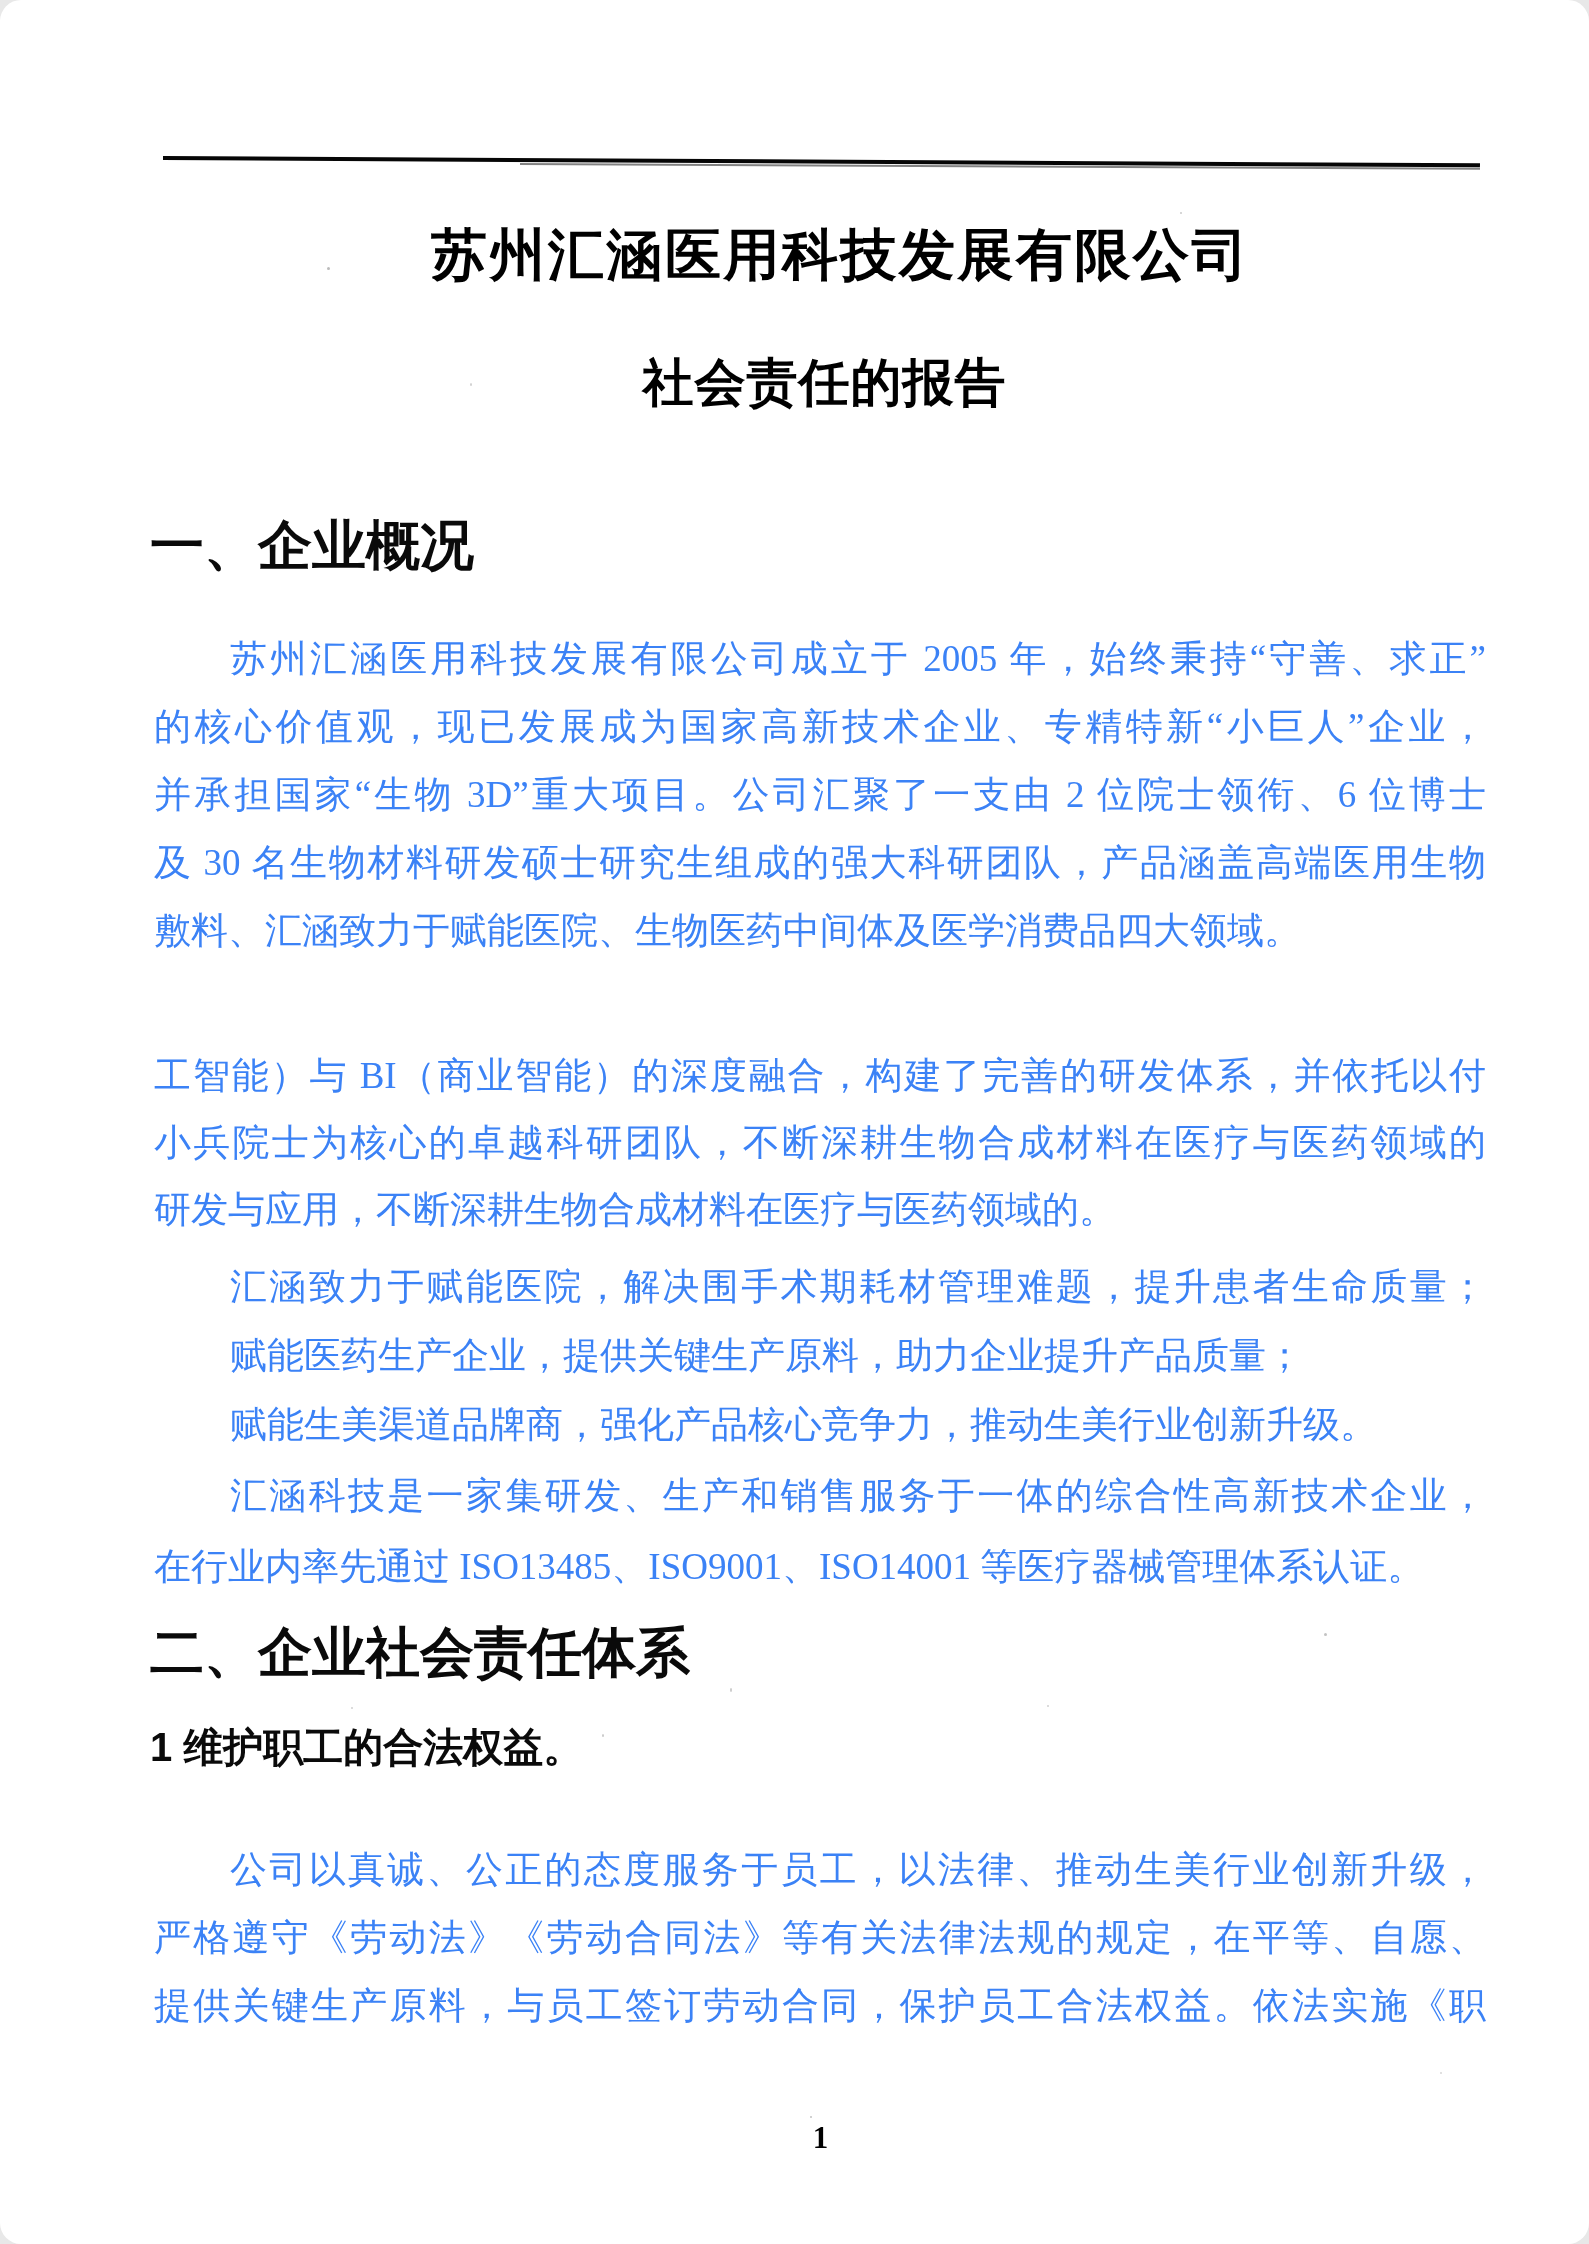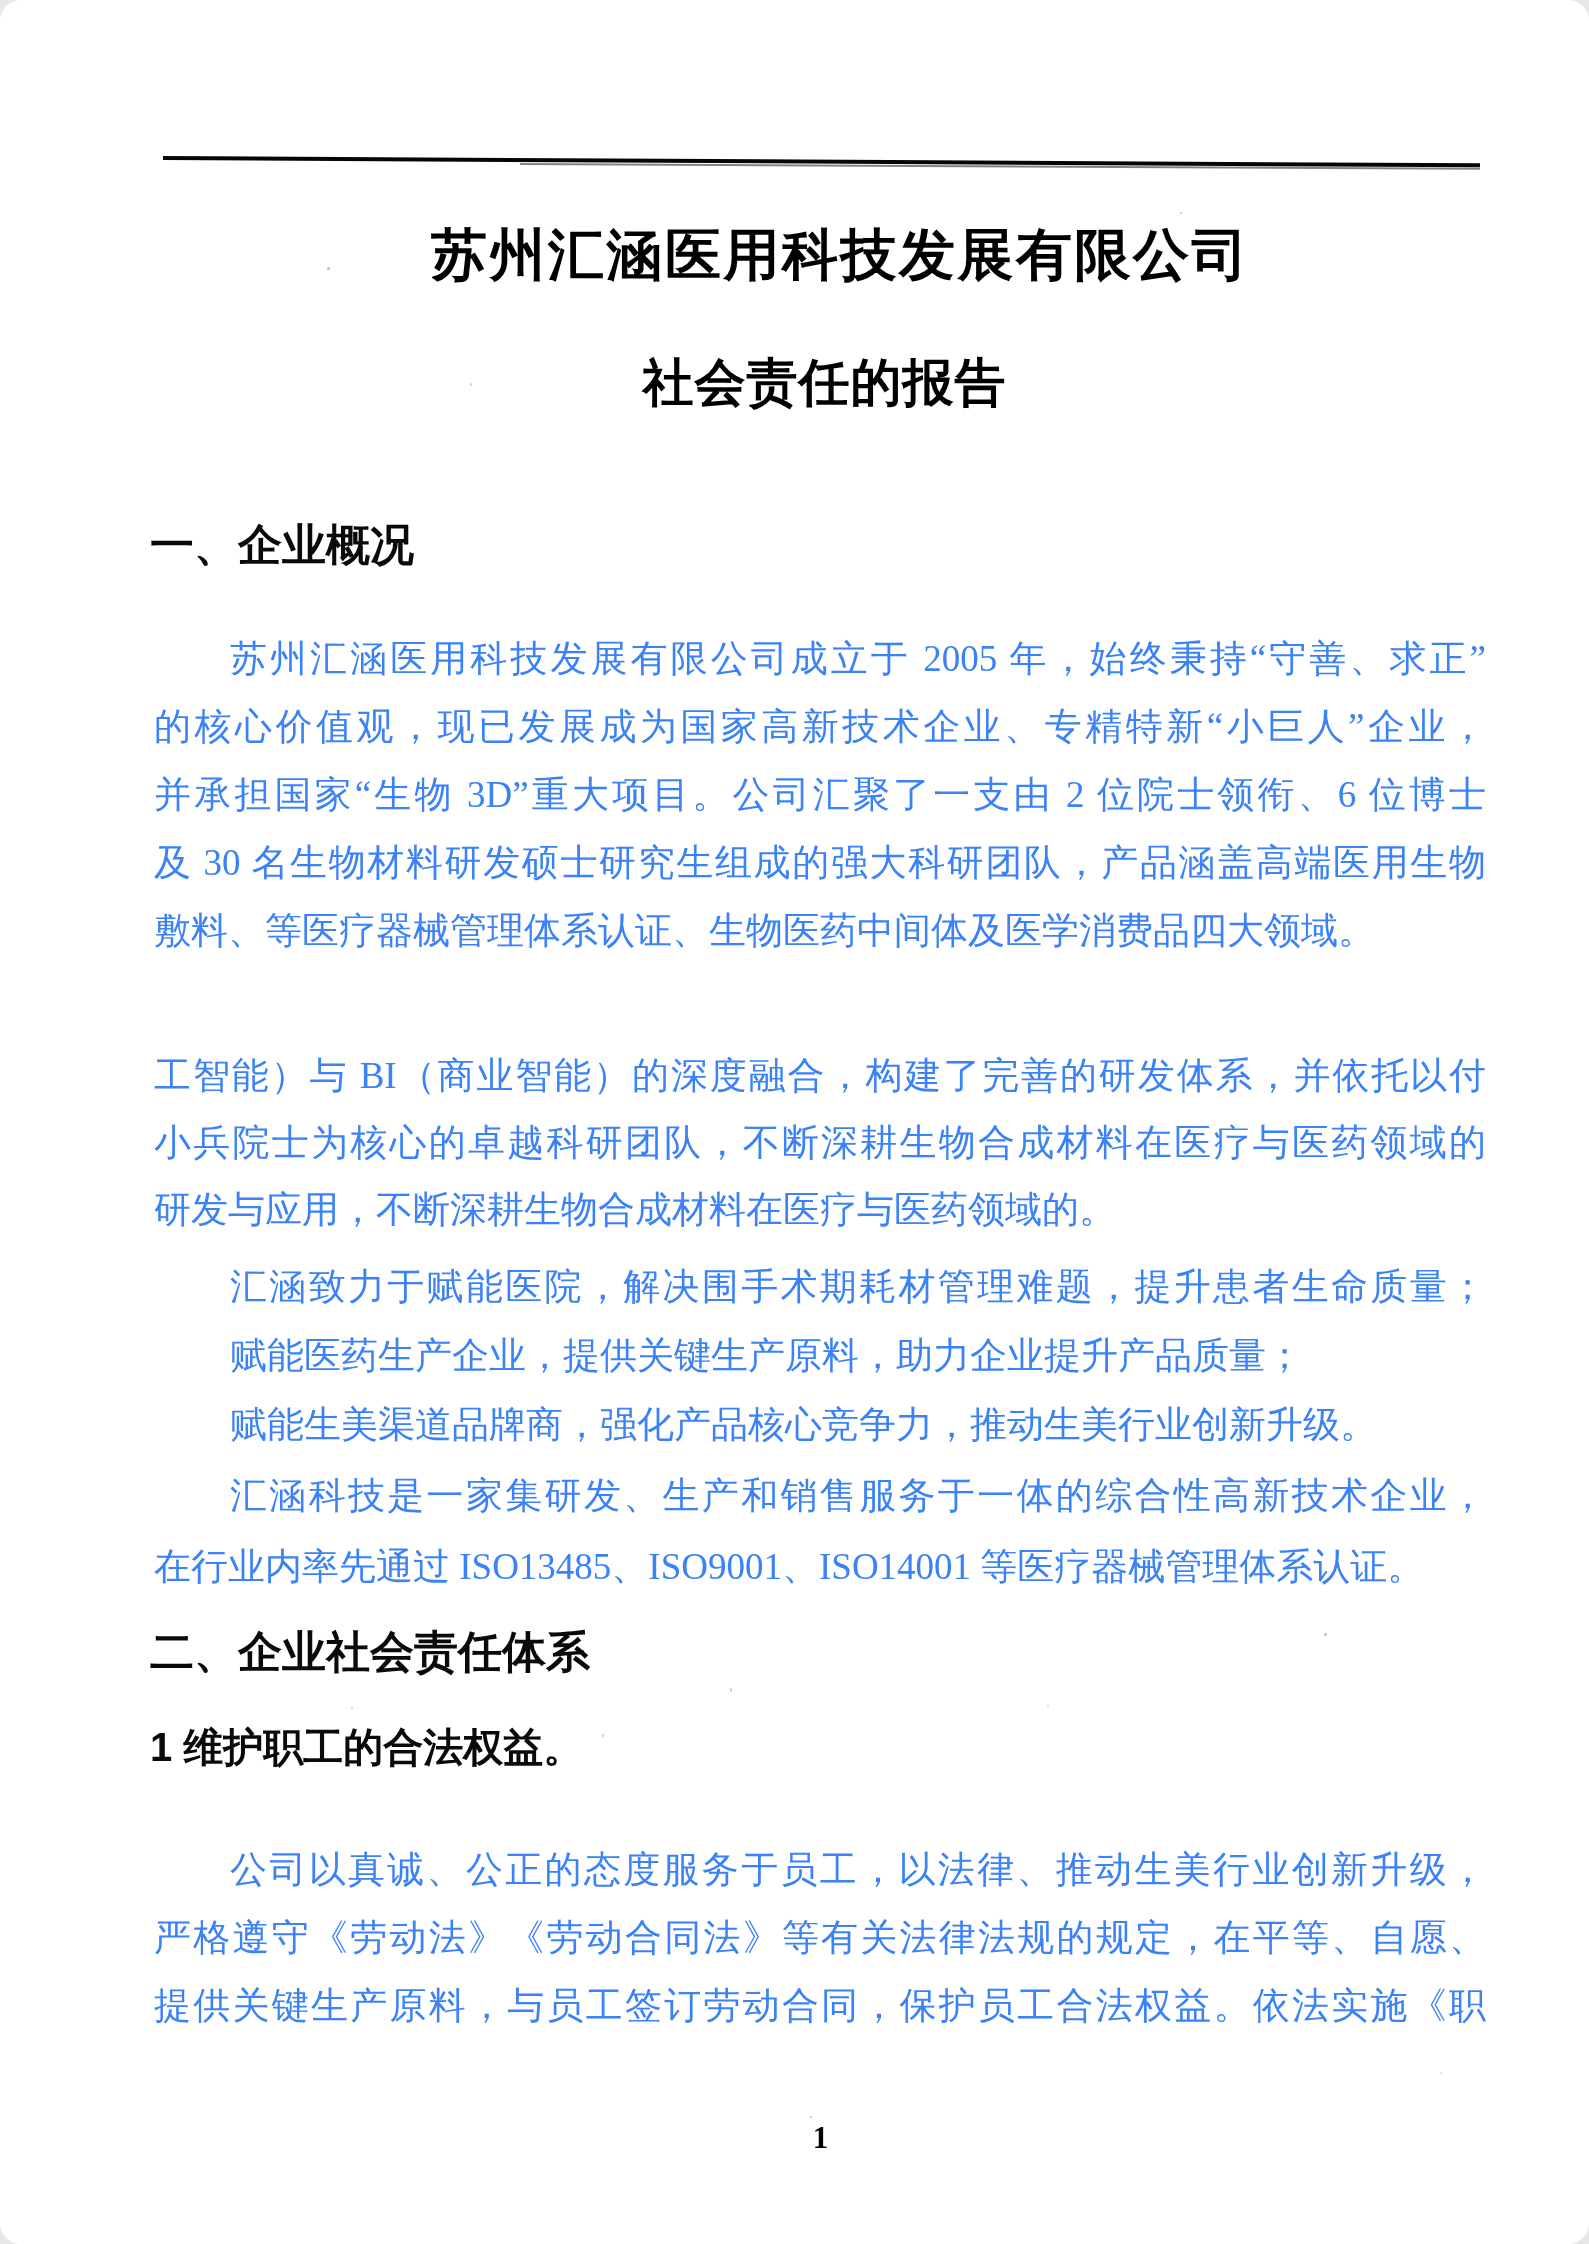--- a/index.html
+++ b/index.html
@@ -27,21 +27,21 @@
     text-align:center; font-weight:700; color:#000;
     font-family:"Liberation Serif","DejaVu Serif",serif;
   }
   .title-1 { top:224px; font-size:56px; line-height:62px; letter-spacing:2.5px; transform:translateX(46px); }
   .title-2 { top:353px; font-size:51px; line-height:60px; letter-spacing:1px;  transform:translateX(30px); }
   
   .heading {
     position:absolute; left:150px;
     font-family:"Liberation Sans","DejaVu Sans",sans-serif;
     font-weight:700; color:#0a0a0a;
-    font-size:44px; line-height:50px; white-space:nowrap;
+    font-size:54px; line-height:50px; white-space:nowrap;
   }
   .h-sec1 { top:520px; }
   .h-sec2 { top:1627px; }
   .h-sub  { top:1722px; font-size:40px; }
   
   .bl {
     position:absolute; left:154px; width:1332px;
     box-sizing:border-box;
     font-size:37px; line-height:48px;
     white-space:nowrap;
@@ -68,21 +68,21 @@
 
   <div class="doc-title title-1">苏州汇涵医用科技发展有限公司</div>
   <div class="doc-title title-2">社会责任的报告</div>
 
   <div class="heading h-sec1">一、企业概况</div>
 
   <div class="bl full ind" style="top:635px">苏州汇涵医用科技发展有限公司成立于 2005 年，始终秉持“守善、求正”</div>
   <div class="bl full" style="top:703px">的核心价值观，现已发展成为国家高新技术企业、专精特新“小巨人”企业，</div>
   <div class="bl full" style="top:771px">并承担国家“生物 3D”重大项目。公司汇聚了一支由 2 位院士领衔、6 位博士</div>
   <div class="bl full" style="top:839px">及 30 名生物材料研发硕士研究生组成的强大科研团队，产品涵盖高端医用生物</div>
-  <div class="bl" style="top:907px">敷料、等医疗器械管理体系认证、生物医药中间体及医学消费品四大领域。</div>
+  <div class="bl" style="top:907px">敷料、汇涵致力于赋能医院、生物医药中间体及医学消费品四大领域。</div>
 
   <div class="bl full" style="top:1052px">工智能）与 BI（商业智能）的深度融合，构建了完善的研发体系，并依托以付</div>
   <div class="bl full" style="top:1119px">小兵院士为核心的卓越科研团队，不断深耕生物合成材料在医疗与医药领域的</div>
   <div class="bl" style="top:1186px">研发与应用，不断深耕生物合成材料在医疗与医药领域的。</div>
 
   <div class="bl full ind" style="top:1263px">汇涵致力于赋能医院，解决围手术期耗材管理难题，提升患者生命质量；</div>
   <div class="bl ind" style="top:1332px">赋能医药生产企业，提供关键生产原料，助力企业提升产品质量；</div>
   <div class="bl ind" style="top:1401px">赋能生美渠道品牌商，强化产品核心竞争力，推动生美行业创新升级。</div>
 
   <div class="bl full ind" style="top:1472px">汇涵科技是一家集研发、生产和销售服务于一体的综合性高新技术企业，</div>

